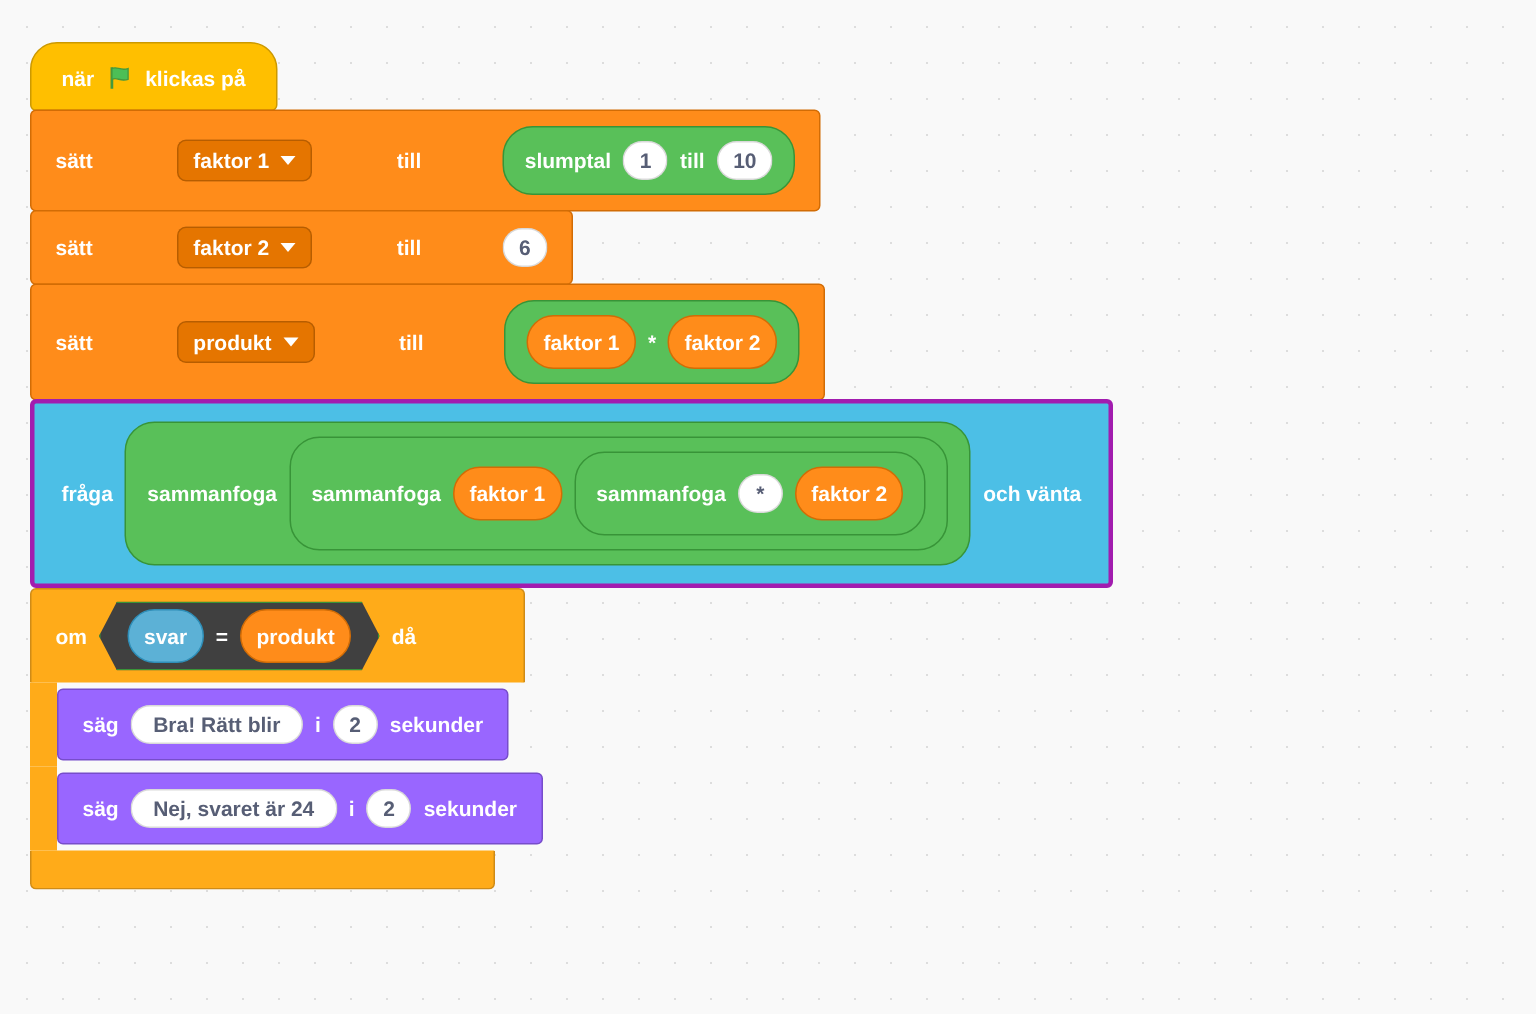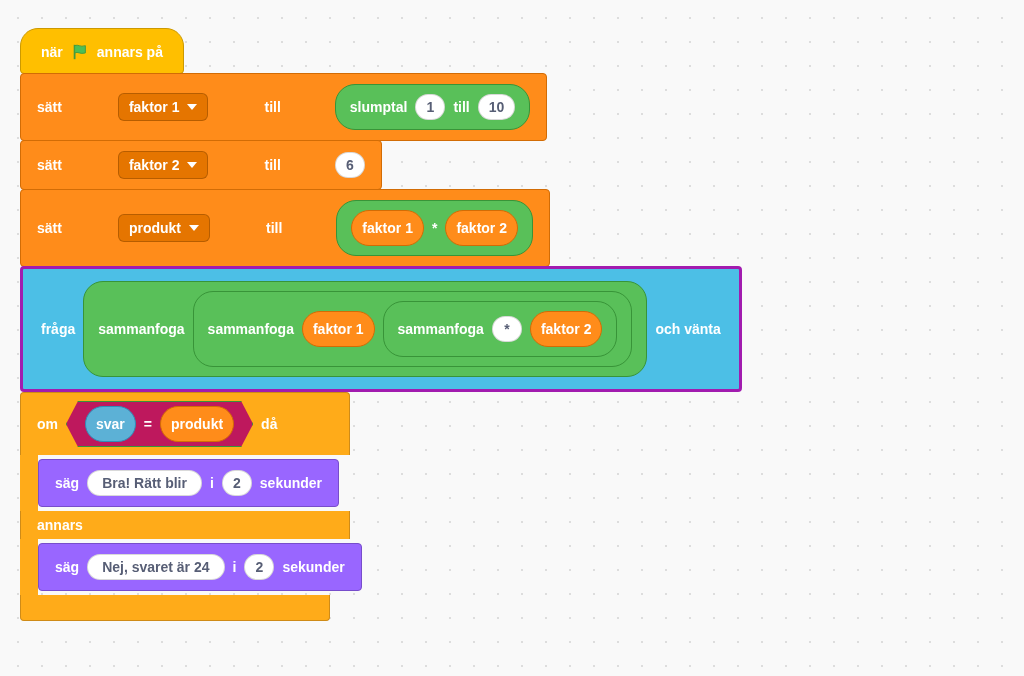--- a/index.html
+++ b/index.html
@@ -84,21 +84,21 @@
     margin-left:8px;
     border-left:5px solid transparent;
     border-right:5px solid transparent;
     border-top:6px solid #fff;
   }
 
   
   .hex {
     display:inline-flex;
     align-items:center;
-    background:#be185d;
+    background:#404040;
     border:1px solid #389438;
     padding: 4px 6px;
     margin: 0 4px;
     clip-path: polygon(12px 0, calc(100% - 12px) 0, 100% 50%, calc(100% - 12px) 100%, 12px 100%, 0 50%);
   }
 
   
   .c-wrap { display:flex; flex-direction:column; align-items:stretch; }
   .c-top, .c-mid, .c-bot { background:#ffab19; border:1px solid #cf8b17;text-align:center; }
   .c-top { display:flex; align-items:center; padding:8px 12px; border-radius:4px 4px 0 0; border-bottom:none; }
@@ -129,21 +129,21 @@
 <div class="stack">
 
   <div class="hat events row">
     <span class="txt">när</span>
     <span class="flag">
       <svg viewBox="0 0 20 20">
           <path d="M4 2 v16" stroke="#45993d" stroke-width="2" fill="none"></path>
           <path d="M4 3 C8 1 10 5 16 3 V11 C10 13 8 9 4 11 Z" fill="#4cbf56" stroke="#45993d"></path>
         </svg>
     </span>
-    <span class="txt">annars på</span>
+    <span class="txt">klickas på</span>
   </div>
 
   <div class="block motion row">
     <span class="txt">sätt</span>
     <span class="dd">
         <span>faktor 1</span>
       </span>
     <span class="txt">till</span>
     <span class="rep rep-green row">
       <span class="txt">slumptal</span>
@@ -204,23 +204,20 @@
     </div>
     <div class="c-body">
       <div class="block looks row">
         <span class="txt">säg</span>
         <span class="oval wide">Bra! Rätt blir</span>
         <span class="txt">i</span>
         <span class="oval">2</span>
         <span class="txt">sekunder</span>
       </div>
     </div>
-    <div class="c-mid row" style="width:330px;">
-      <span class="txt">annars</span>
-    </div>
     <div class="c-body">
       <div class="block looks row">
         <span class="txt">säg</span>
         <span class="oval wide">Nej, svaret är 24</span>
         <span class="txt">i</span>
         <span class="oval">2</span>
         <span class="txt">sekunder</span>
       </div>
     </div>
     <div class="c-bot"></div>

